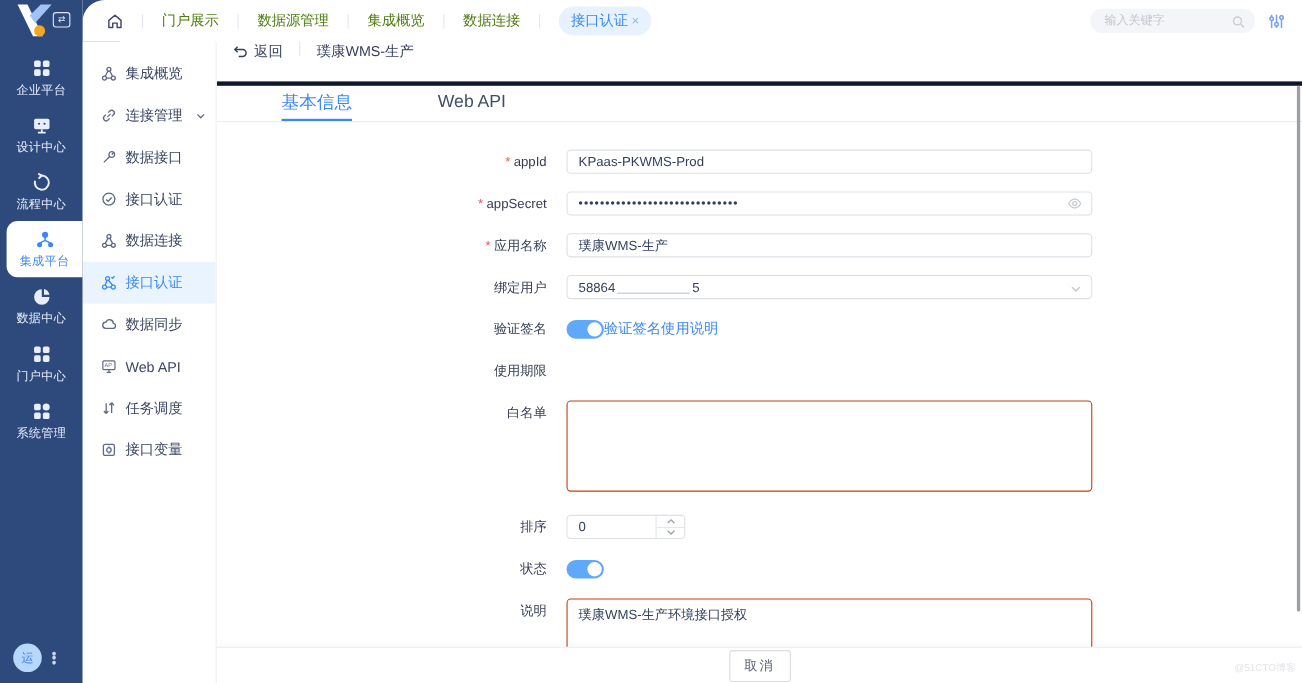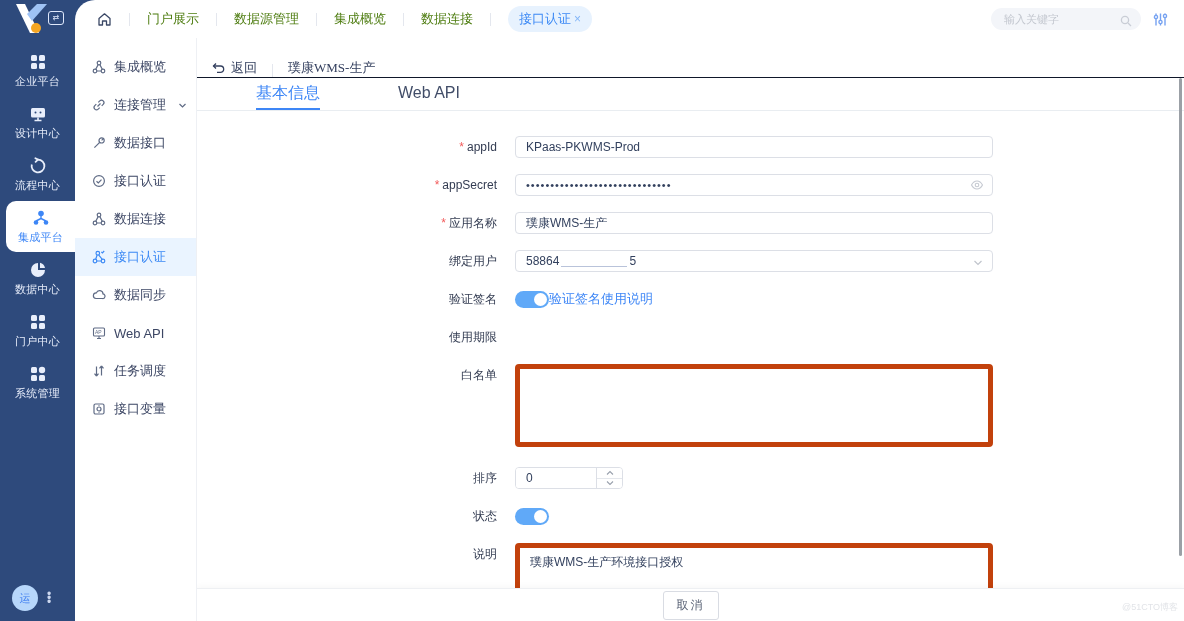--- a/index.html
+++ b/index.html
@@ -46,21 +46,21 @@
   .sidebar { position:absolute; left:75px; top:38px; width:122px; bottom:0; background:#fff; border-right:1px solid #eef0f4; z-index:2; padding-top:10px; }
   .sb-item { position:relative; height:38px; display:flex; align-items:center; gap:8px; padding-left:17px;
              font-size:13px; color:#3c4664; cursor:pointer; }
   .sb-item svg { color:#5f6b85; flex:none; }
   .sb-item.active { background:#eaf4ff; color:#3d8af5; }
   .sb-item.active svg { color:#3d8af5; }
   .sb-chev { position:absolute; right:9px; color:#b7bdc9; display:flex; }
 
   
   .main { position:absolute; left:197px; top:38px; right:0; bottom:0; background:#fff; z-index:1; }
-  .crumb-row { height:40px; display:flex; align-items:flex-end; padding:0 15px; border-bottom:1px solid #0f172a;font-family:Liberation Serif, serif; }
+  .crumb-row { height:40px; display:flex; align-items:flex-start; padding:0 15px; border-bottom:4px solid #0f172a; }
   .back-link { display:flex; align-items:center; gap:6px; color:#333f5e; font-size:13px; cursor:pointer; }
   .crumb-sep { width:1px; height:13px; background:#e4e7ee; margin:0 15px; }
   .page-title { font-size:13px; color:#333f5e; }
   .tabs-row { height:33px; display:flex; align-items:stretch; gap:34px; padding:0 15px; border-bottom:1px solid #e9edf1; }
   .tab { display:flex; align-items:center; font-size:16px; color:#414d68; cursor:pointer; border-bottom:2.5px solid transparent;margin-left:44px; }
   .tab.active { color:#3d86f6; border-bottom-color:#3d86f6; }
 
   
   .form-area { padding:25px 0 0 15px; }
   .frow { display:flex; align-items:flex-start; margin-bottom:16px; }
@@ -75,21 +75,21 @@
   .select-box { width:478px; height:22px; border:1px solid #dcdfe6; border-radius:4px; display:flex; align-items:center;
                 padding:0 26px 0 10px; font-size:12px; color:#33415e; cursor:pointer; position:relative; }
   .redact { display:inline-block; width:66px; height:12px; border-bottom:1px solid #b9c3da; margin:0 2px; }
   .sel-chev { position:absolute; right:9px; top:7px; color:#c0c4cc; display:flex; }
   .toggle { width:34px; height:17px; border-radius:9px; background:#60a9f8; position:relative; cursor:pointer; flex:none; }
   .toggle .knob { position:absolute; right:2px; top:2px; width:13px; height:13px; border-radius:50%; background:#fff; }
   .row-between { display:flex; align-items:center; justify-content:flex-start; height:22px; }
   .help-link { font-size:13px; color:#3d86f6; cursor:pointer; }
   .date-input { padding-left:28px; }
   .cal-ic { position:absolute; left:9px; top:5px; color:#c6cad2; }
-  .tarea { width:478px; border:5px solid #c2410c; border-radius:4px; resize:none; outline:none; padding:6px 10px;
+  .tarea { width:478px; border:1px solid #c2410c; border-radius:4px; resize:none; outline:none; padding:6px 10px;
            font-size:12px; color:#33415e; font-family:inherit; }
   .h-white { height:83px; }
   .h-remark { height:58px; }
   .num-wrap { width:108px; height:22px; border:1px solid #dcdfe6; border-radius:4px; display:flex; overflow:hidden; }
   .num-wrap input { flex:1; min-width:0; border:none; outline:none; padding:0 0 0 10px; font-size:12px; color:#33415e; font-family:inherit; }
   .spin-col { width:26px; border-left:1px solid #dcdfe6; display:flex; flex-direction:column; }
   .spin-btn { flex:1; display:flex; align-items:center; justify-content:center; color:#99a0ac; cursor:pointer; background:#fff; }
   .spin-btn + .spin-btn { border-top:1px solid #e4e7ec; }
 
   

